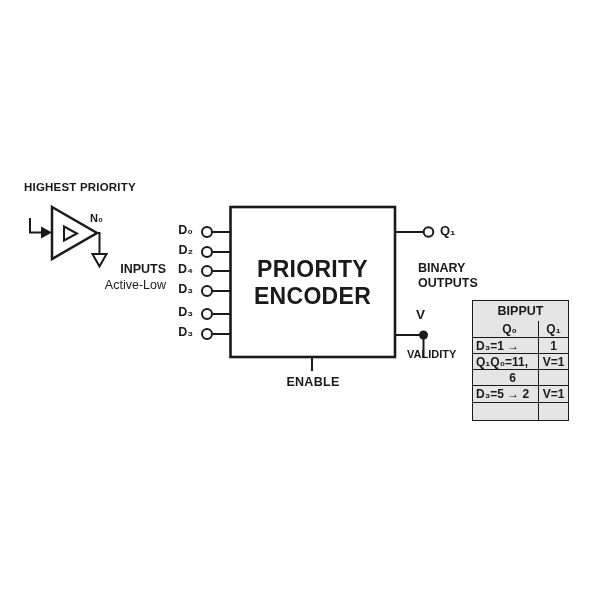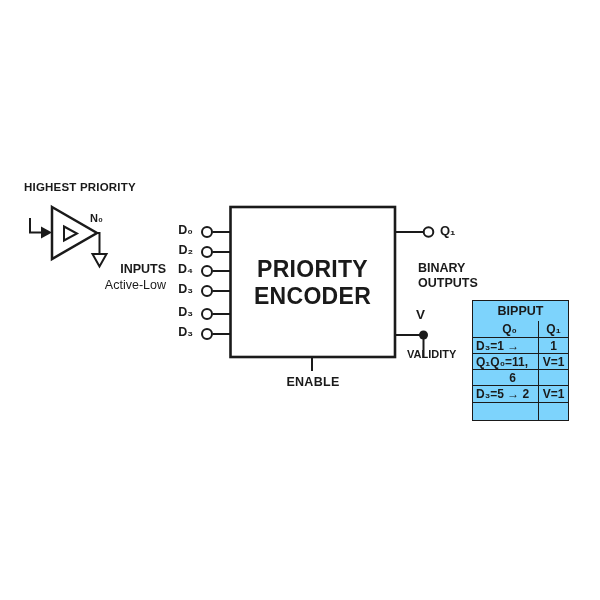--- a/index.html
+++ b/index.html
@@ -13,21 +13,21 @@
   .pin{width:36px;text-align:right;left:157px;font-size:12.5px;}
   .lbl-inputs{left:96px;width:70px;text-align:right;top:262px;font-size:12.5px;}
   .lbl-activelow{left:86px;width:80px;text-align:right;top:278px;font-size:12.5px;font-weight:400;}
   .lbl-encoder{left:230px;top:256px;width:165px;text-align:center;font-size:23px;line-height:27px;letter-spacing:.3px;}
   .lbl-q1{left:440px;top:223px;font-size:13px;}
   .lbl-binary{left:418px;top:261px;font-size:12.5px;line-height:15px;}
   .lbl-v{left:416px;top:307px;font-size:13.5px;}
   .lbl-validity{left:407px;top:348px;font-size:11px;}
   .lbl-enable{left:263px;width:100px;text-align:center;top:375px;font-size:12.5px;letter-spacing:.3px;}
   
-  .truth-table{position:absolute;left:472px;top:300px;width:97px;border:1.6px solid #1a1a1a;background:#7dd3fc;font-size:12px;font-weight:600;box-sizing:border-box;}
+  .truth-table{position:absolute;left:472px;top:300px;width:97px;border:1.6px solid #1a1a1a;background:#e5e5e5;font-size:12px;font-weight:600;box-sizing:border-box;}
   .tt-title{height:20px;line-height:21px;text-align:center;font-size:12.5px;font-weight:700;}
   .tt-row{display:flex;align-items:center;height:15px;}
   .tt-row.bt{border-top:1.4px solid #1a1a1a;}
   .tt-head{height:16px;}
   .tt-c0{width:66px;border-right:1.4px solid #1a1a1a;padding-left:3px;height:100%;display:flex;align-items:center;box-sizing:border-box;}
   .tt-c1{flex:1;text-align:center;height:100%;display:flex;align-items:center;justify-content:center;}
   .tt-head .tt-c0{justify-content:flex-end;padding-right:21px;font-weight:700;}
   .tt-row.r3{height:16px;}
   .tt-row.r4{height:17px;}
   .tt-c0.center{justify-content:center;padding-left:14px;}

